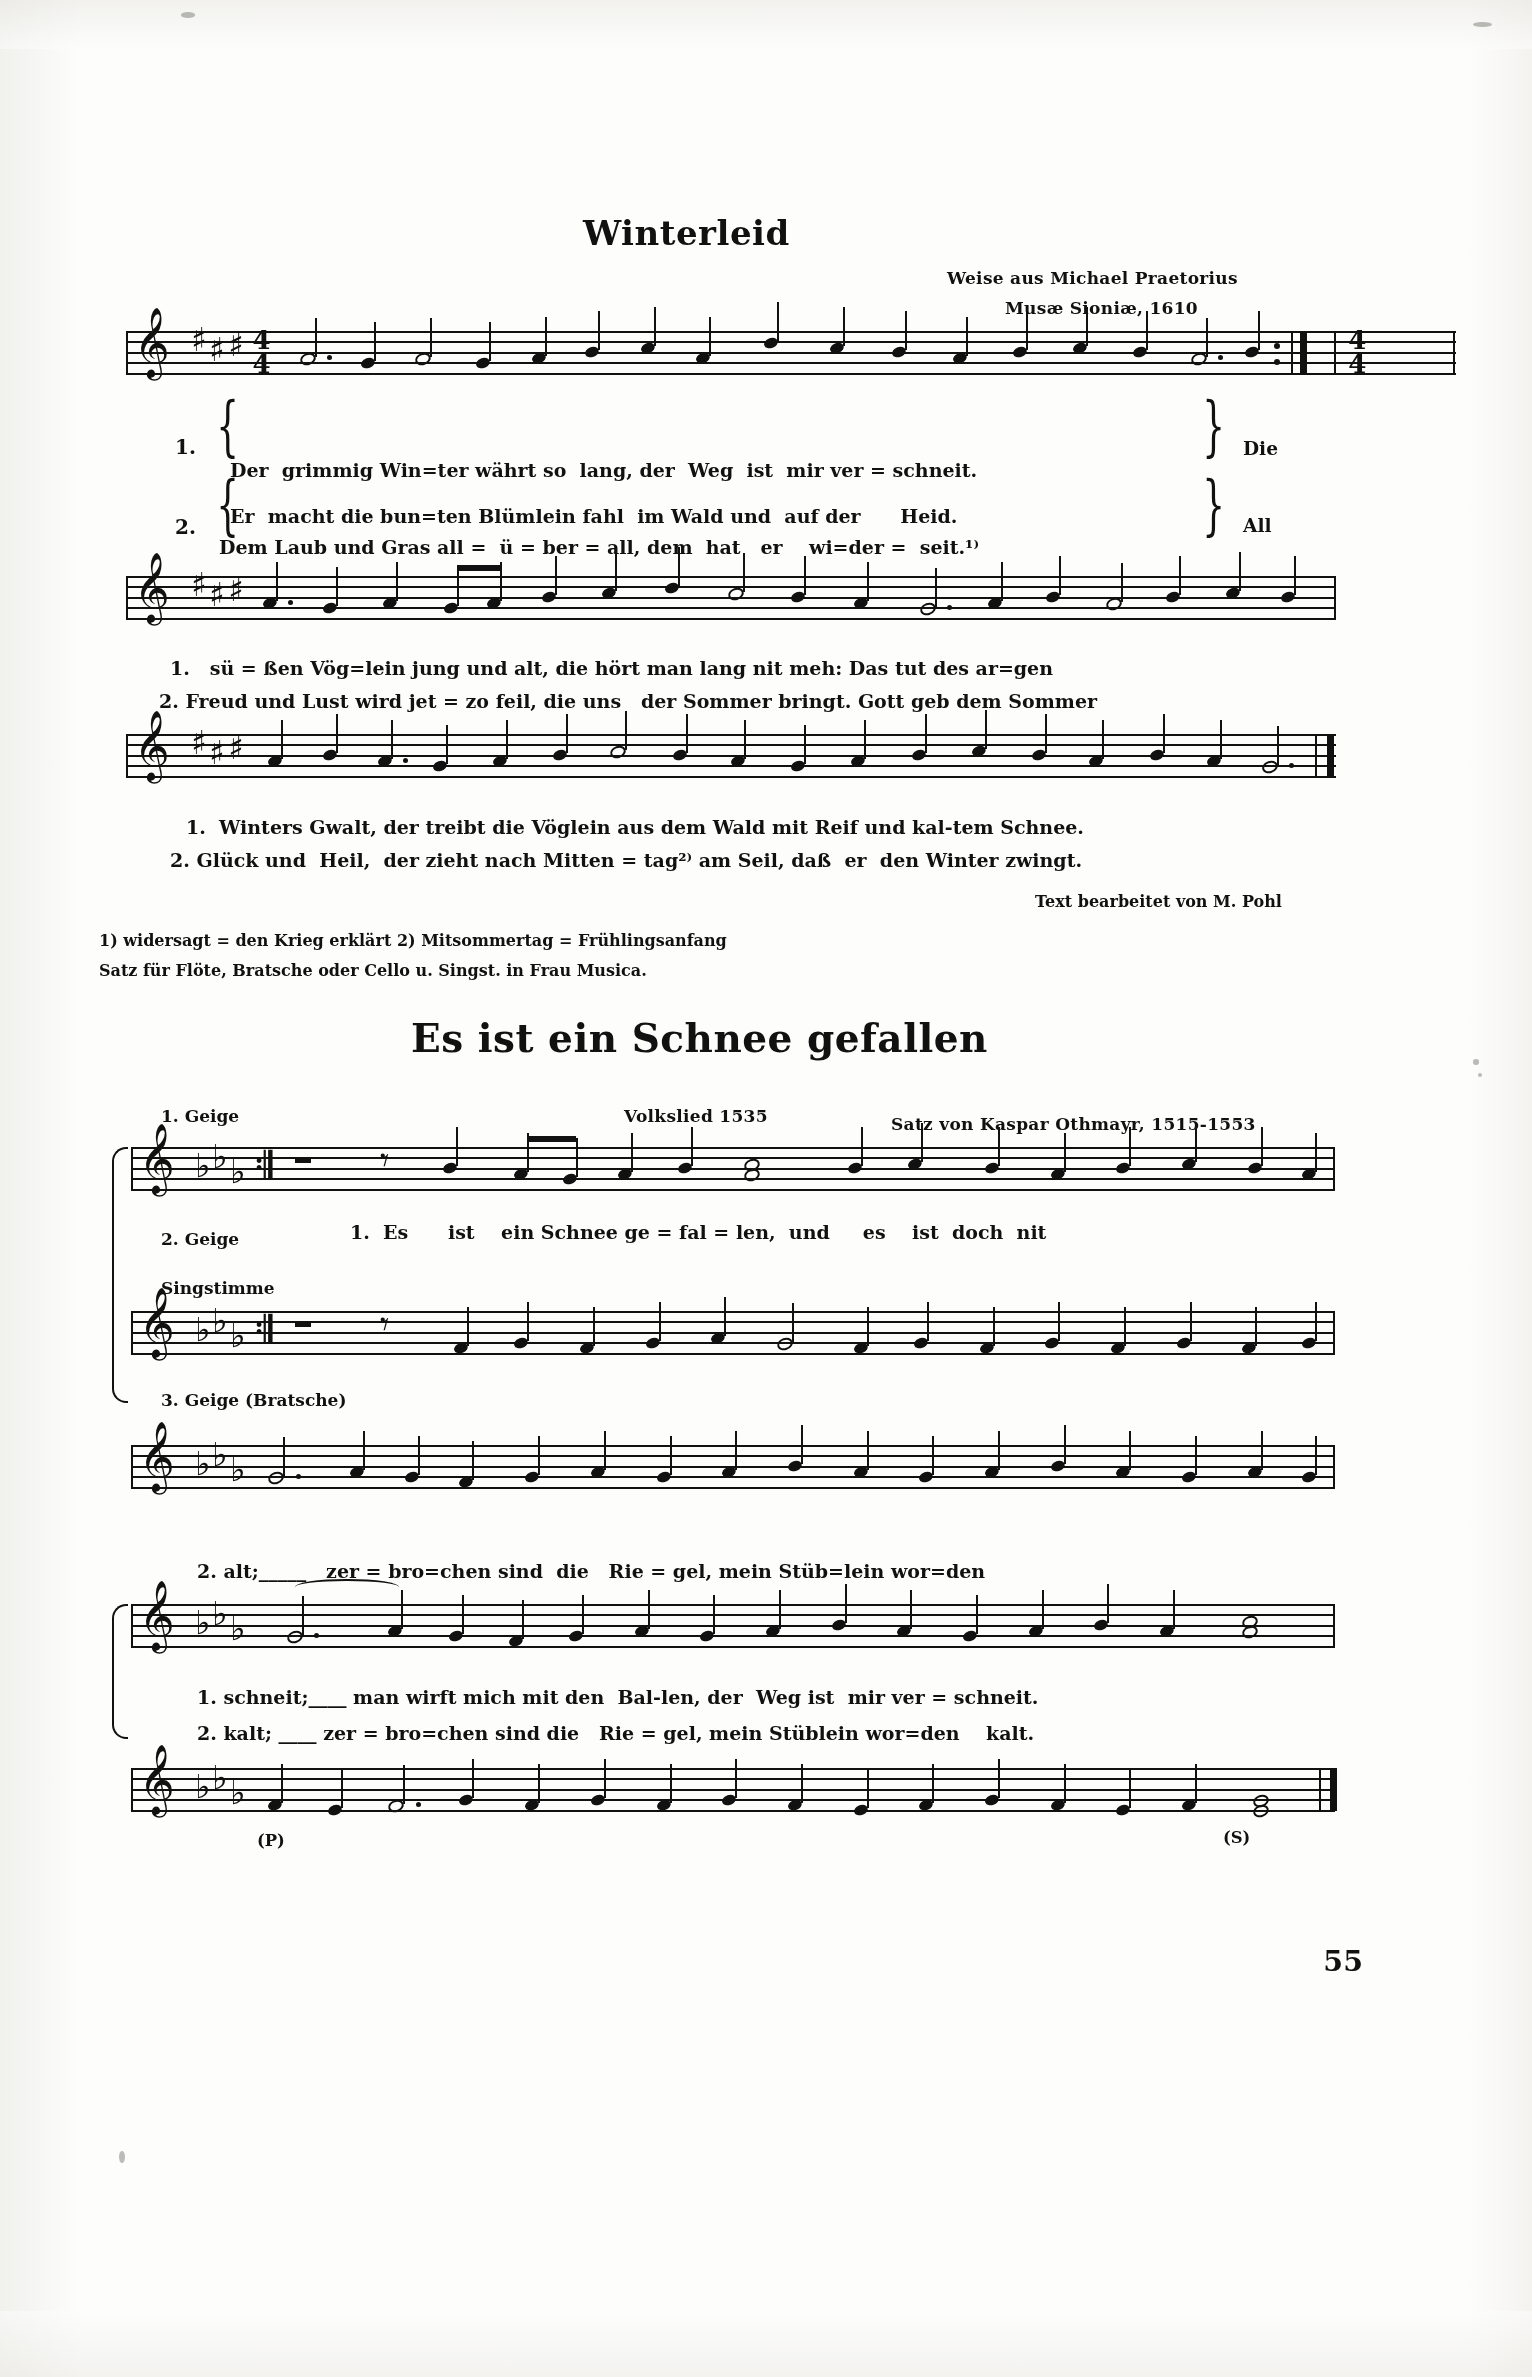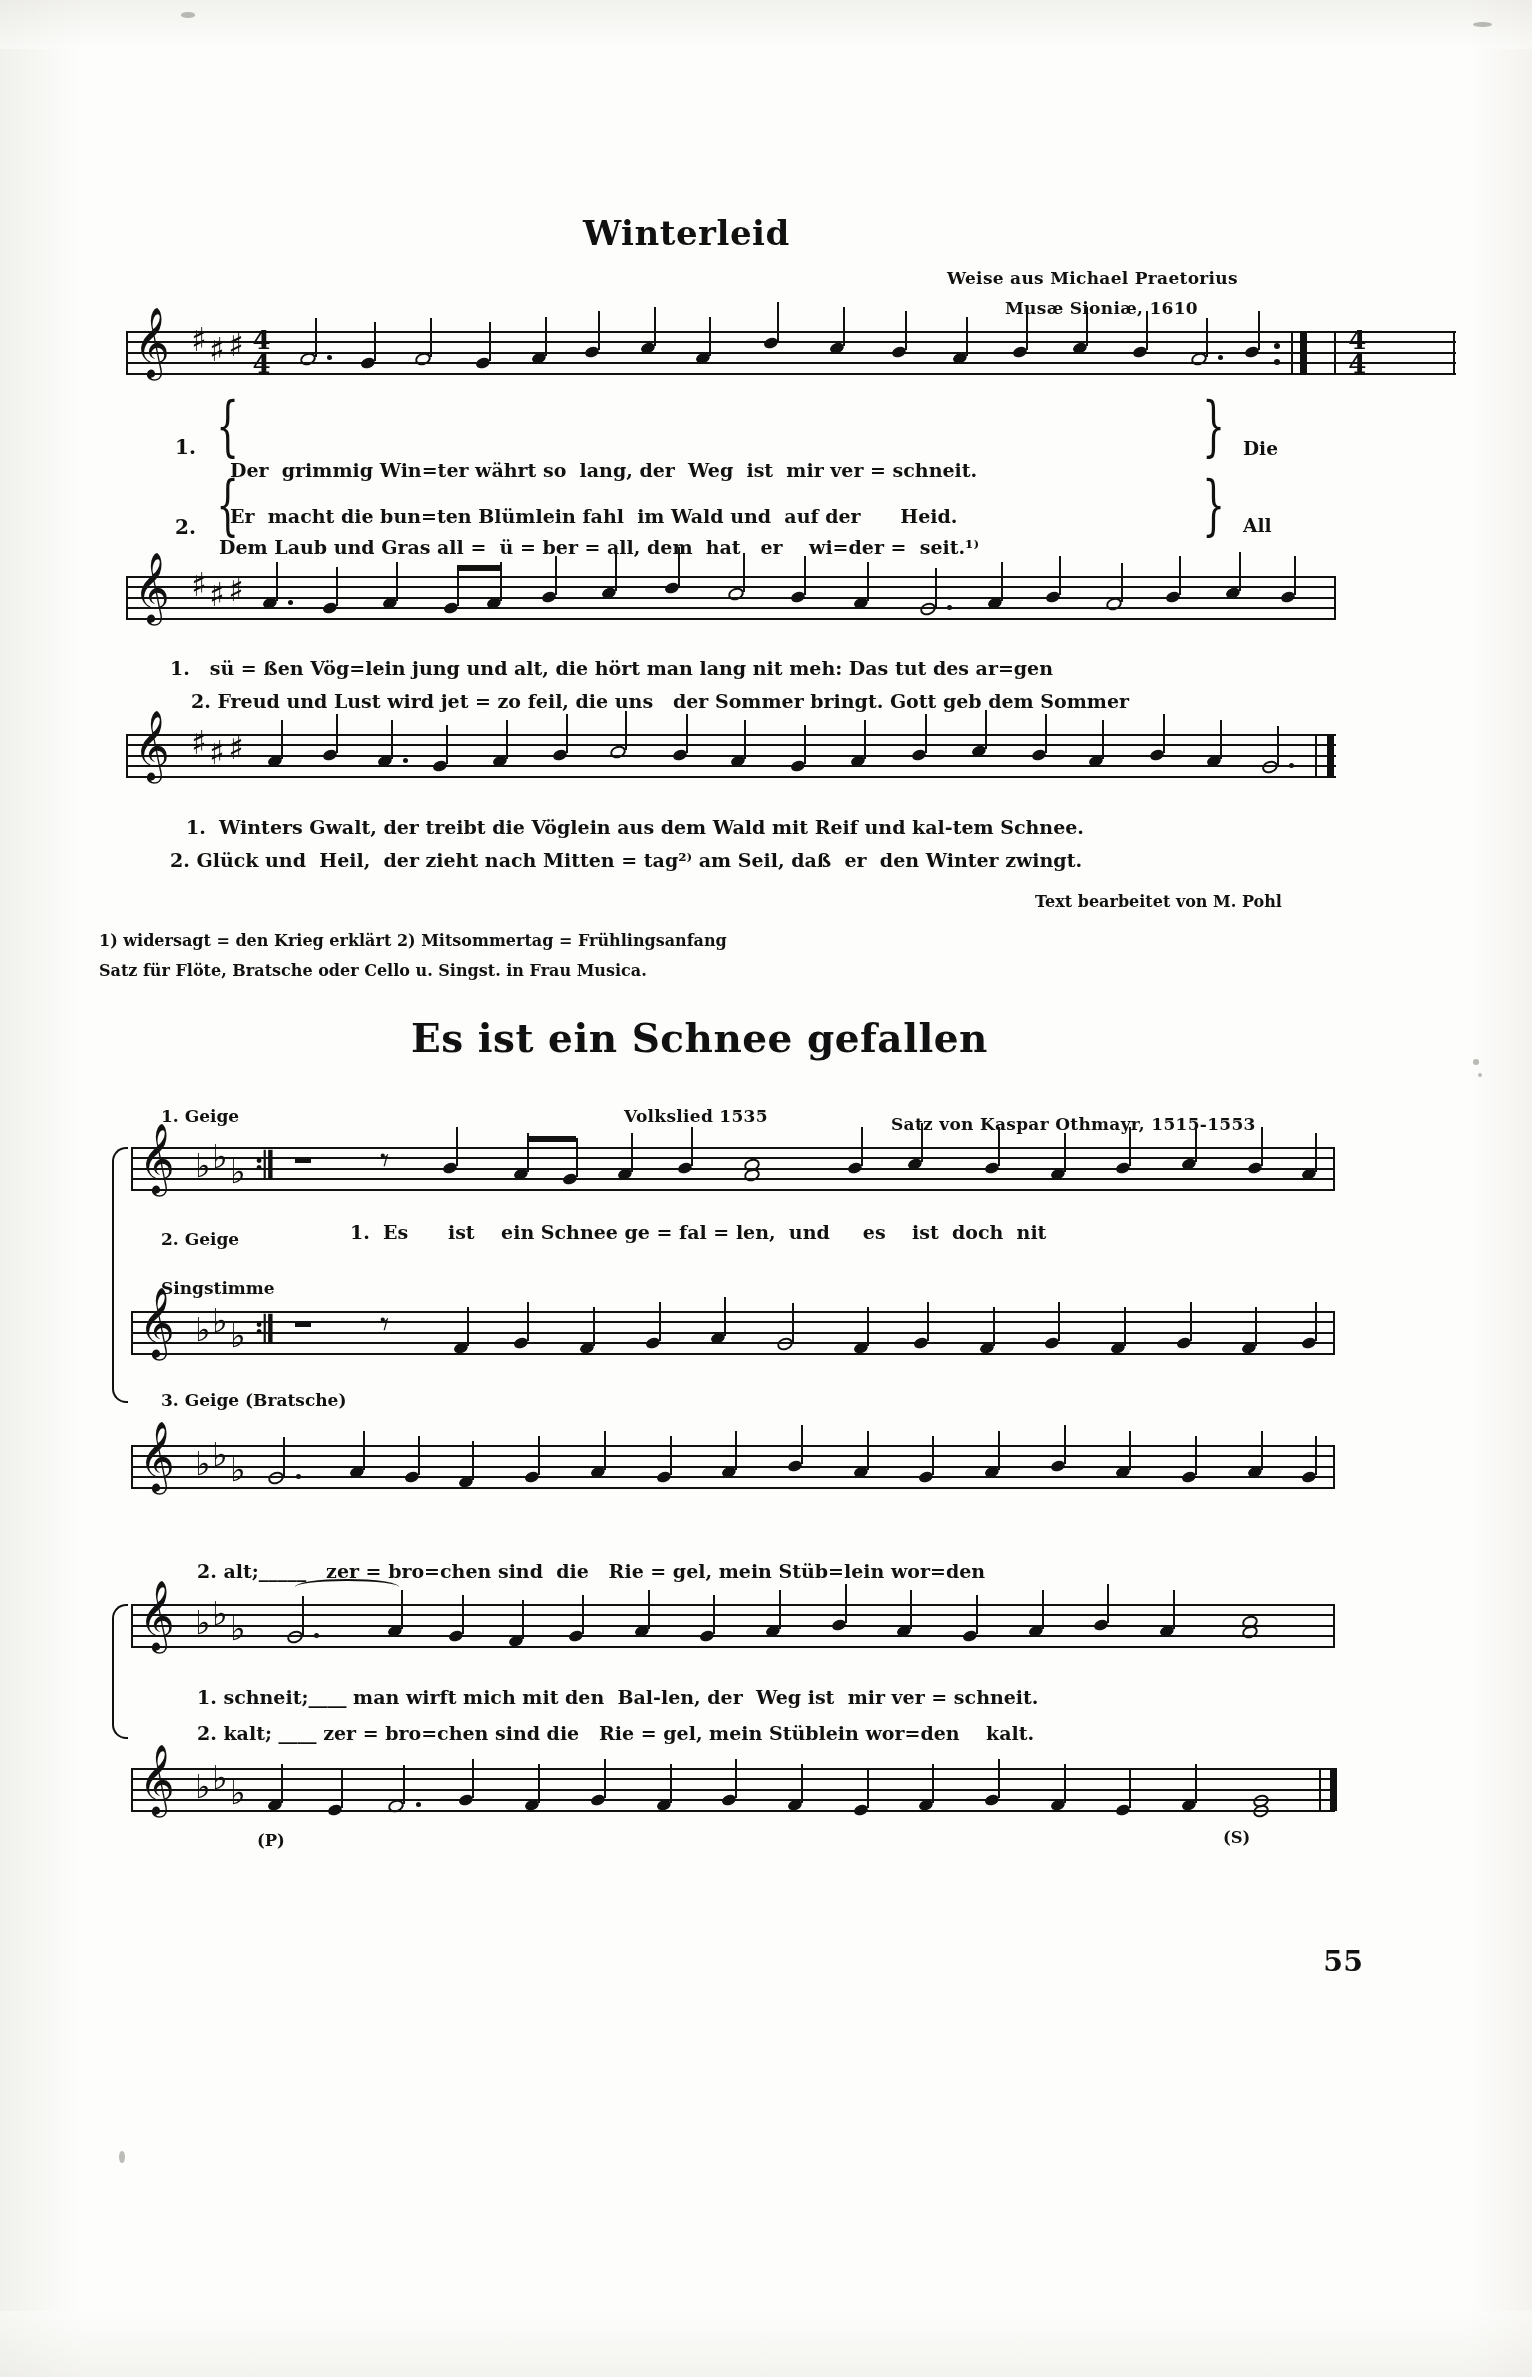--- a/index.html
+++ b/index.html
@@ -473,21 +473,21 @@
         <div class="nhead"></div>
         <div class="stem" style="left:13px;top:-36px;"></div>
       </div>
     <div class="note" style="left:1155px;top:16.4px;">
         <div class="nhead"></div>
         <div class="stem" style="left:13px;top:-36px;"></div>
       </div>
   </div>
 
   <div class="abs lyric lyric-lg" style="left:170px;top:657px;">1.   sü = ßen Vög=lein jung und alt, die hört man lang nit meh: Das tut des ar=gen</div>
-  <div class="abs lyric lyric-lg" style="left:159px;top:690px;margin-left:32px;">2. Freud und Lust wird jet = zo feil, die uns   der Sommer bringt. Gott geb dem Sommer</div>
+  <div class="abs lyric lyric-lg" style="left:159px;top:690px;">2. Freud und Lust wird jet = zo feil, die uns   der Sommer bringt. Gott geb dem Sommer</div>
 
   <div class="staff" style="left:126px;top:734px;width:1210px;height:43px;">
     <div class="line l0"></div>
       <div class="line l1"></div>
       <div class="line l2"></div>
       <div class="line l3"></div>
       <div class="line l4"></div>
     <div class="barline" style="left:0px;"></div>
     <div class="barline thick" style="left:1201px;"></div>
     <div class="barline" style="left:1189px;"></div>

